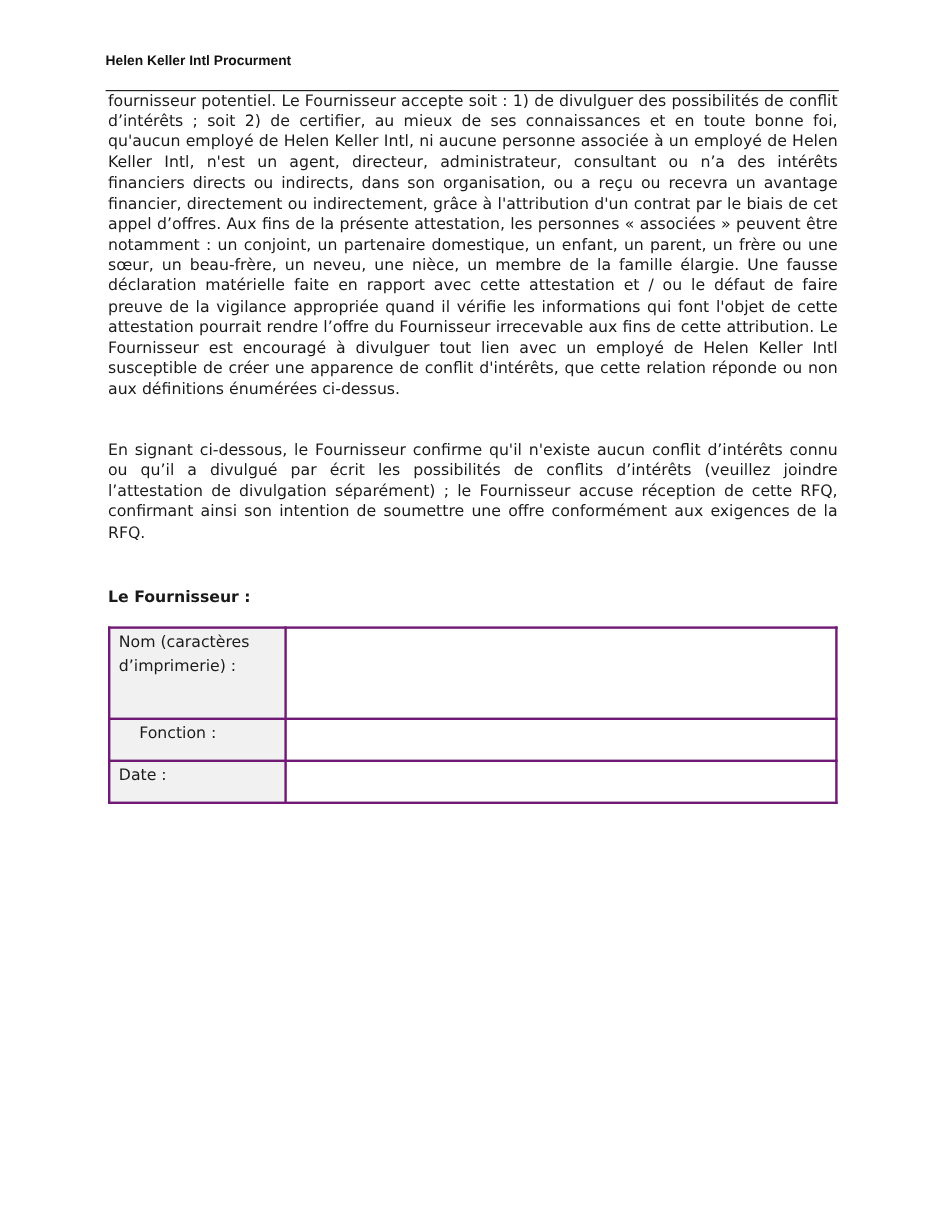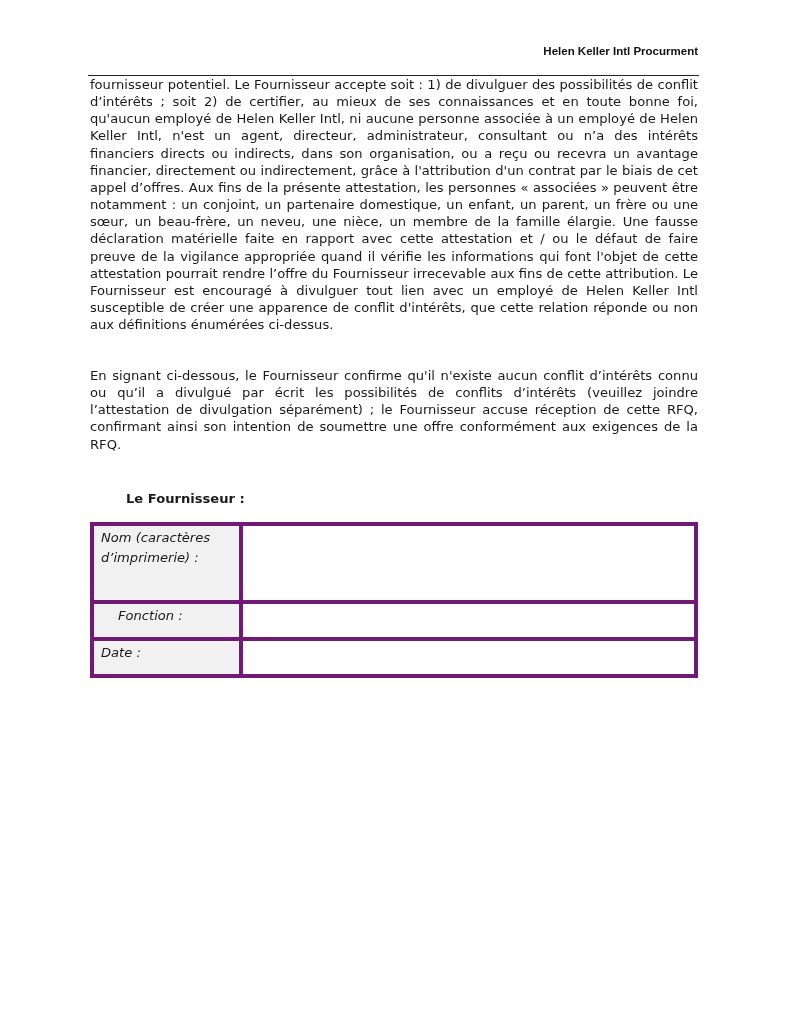--- a/index.html
+++ b/index.html
@@ -12,21 +12,21 @@
       height: 1024px;
       position: relative;
       overflow: hidden;
       color: #1a1a1a;
     }
     .page-header {
       position: absolute;
       left: 88px;
       top: 44px;
       width: 610px;
-      text-align: right;
+      text-align: left;
       font-family: "Liberation Sans", sans-serif;
       font-size: 11.5px;
       line-height: 14px;
       color: #111;
     }
     .page-header .title {
       font-weight: bold;
     }
     .header-rule {
       position: absolute;
@@ -50,38 +50,36 @@
     .p1 { top: 76px; }
     .p2 { top: 367px; }
     .section-label {
       position: absolute;
       left: 90px;
       top: 491px;
       font-family: "DejaVu Sans", sans-serif;
       font-size: 13.1px;
       font-weight: bold;
       color: #1a1a1a;
-      margin-left: 36px;
     }
     table.supplier {
       position: absolute;
       left: 90px;
       top: 522px;
       width: 608px;
       border-collapse: collapse;
       font-family: "DejaVu Sans", sans-serif;
       font-size: 13.1px;
       line-height: 20px;
       color: #1a1a1a;
     }
     table.supplier td {
-      border: 4px solid #701a75;
+      border: 2px solid #701a75;
       vertical-align: top;
       padding: 2px 7px 0 7px;
-      font-style: italic;
     }
     table.supplier td.label {
       width: 114px;
       background: #f1f1f1;
     }
     table.supplier td.value {
       background: #ffffff;
     }
     tr.row-nom td { height: 72px; }
     tr.row-fonction td { height: 31px; padding-left: 24px; }

